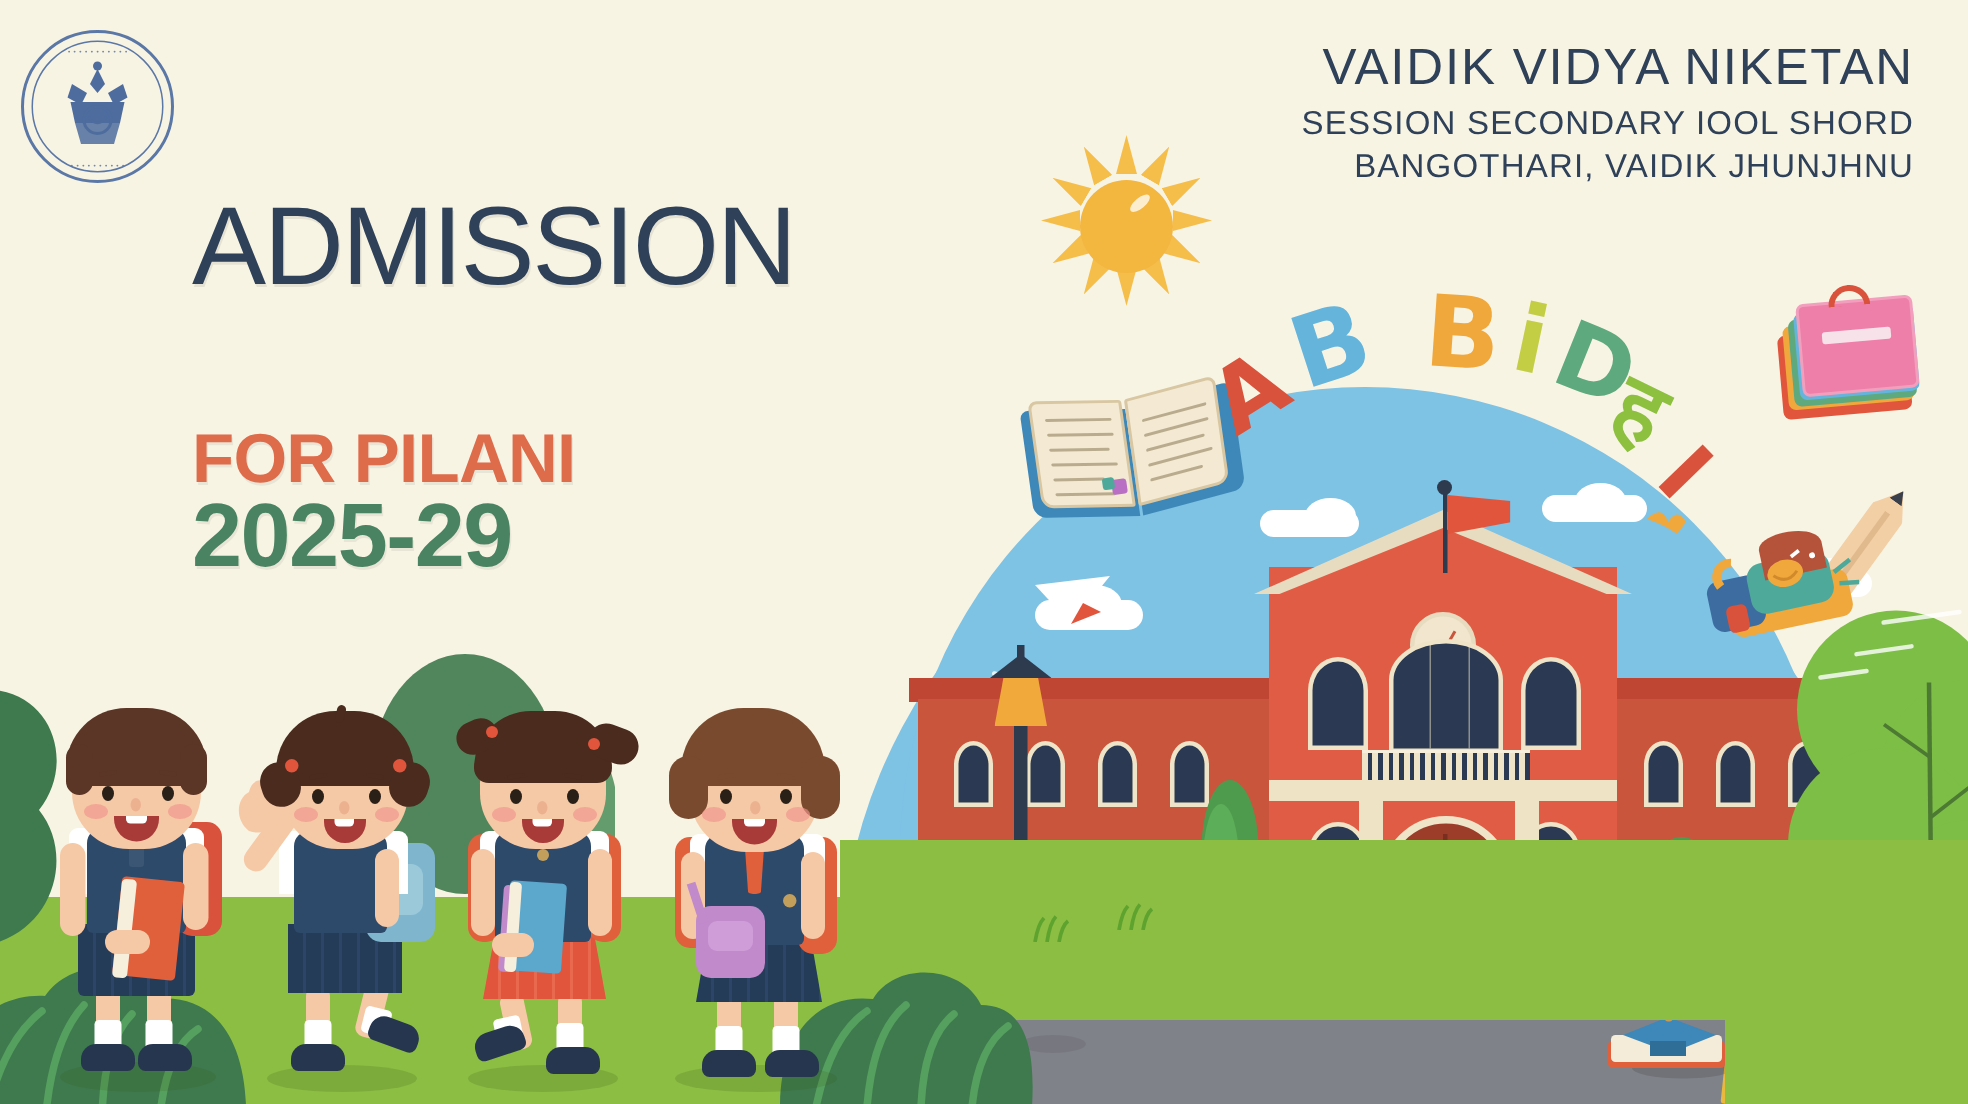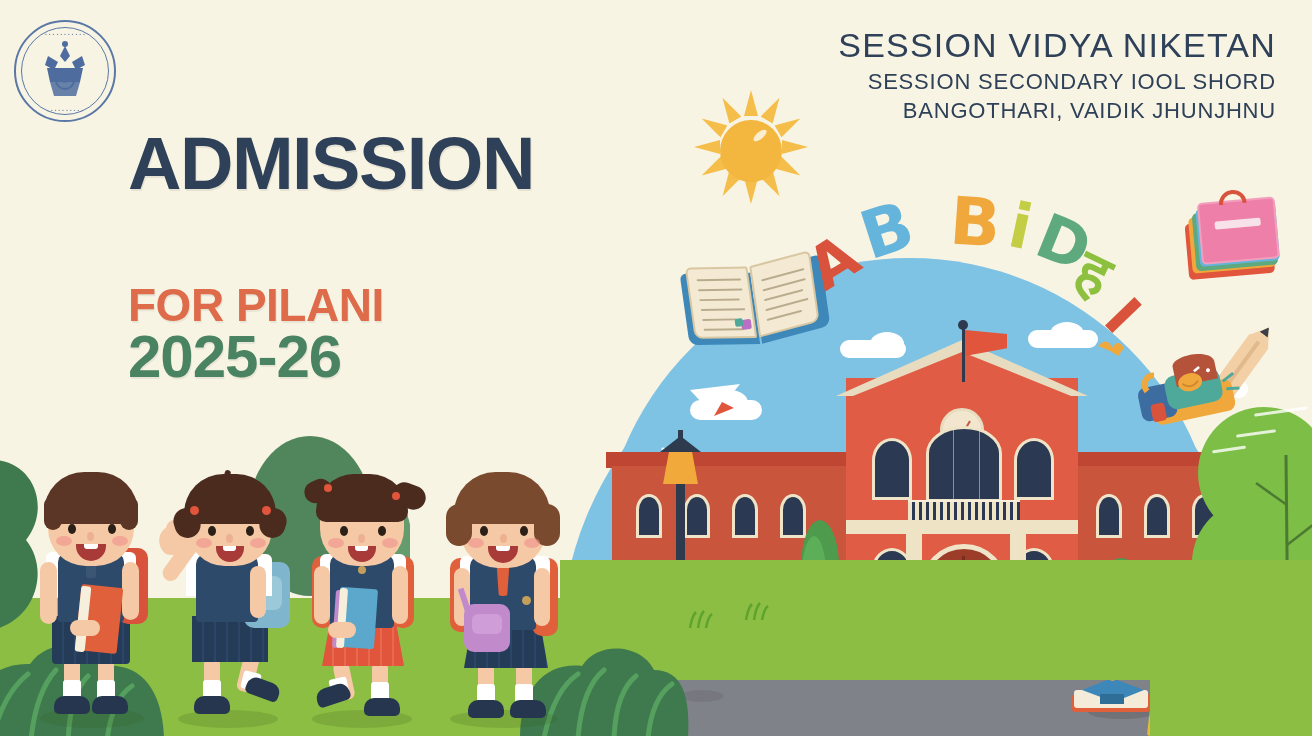--- a/index.html
+++ b/index.html
@@ -266,21 +266,21 @@
   .leg { position:absolute; background:#F6C9A6; border-radius:6px; }
   .sock { position:absolute; background:#FFFFFF; border-radius:3px; }
   .shoe { position:absolute; background:#26364F; border-radius:10px 10px 5px 5px; }
   .pack { position:absolute; border-radius:10px; }
   .bookheld { position:absolute; border-radius:3px; }
 
   
   .headline {
     position:absolute; left:128px; top:128px;
     font-family:"Liberation Sans", sans-serif;
-    font-weight:bold;
+    font-weight:normal;
     font-size:74px;
     line-height:0.98;
     letter-spacing:-1.5px;
     color:#2E4159;
     text-shadow:1px 2px 0 rgba(0,0,0,0.07);
   }
   .subline {
     position:absolute; left:128px; top:278px;
     font-family:"Liberation Sans", sans-serif;
     font-weight:bold;
@@ -772,21 +772,21 @@
         <text x="51" y="16" text-anchor="middle" opacity=".85">• • • • • • • • • • •</text>
         <text x="51" y="92" text-anchor="middle" opacity=".85">• • • • • • • • • •</text>
       </g>
     </svg>
   </div>
 
   <div class="headline">
     <div>ADMISSION</div>
   </div>
   <div class="subline">FOR PILANI</div>
-  <div class="session">2025-26</div>
+  <div class="session">2025-29</div>
 
   <div class="school-block">
-    <div class="school-name">SESSION VIDYA NIKETAN</div>
+    <div class="school-name">VAIDIK VIDYA NIKETAN</div>
     <div class="school-sub">SESSION SECONDARY IOOL SHORD</div>
     <div class="school-addr">BANGOTHARI,  VAIDIK JHUNJHNU</div>
   </div>
 
 </div>
 
 </body></html>

